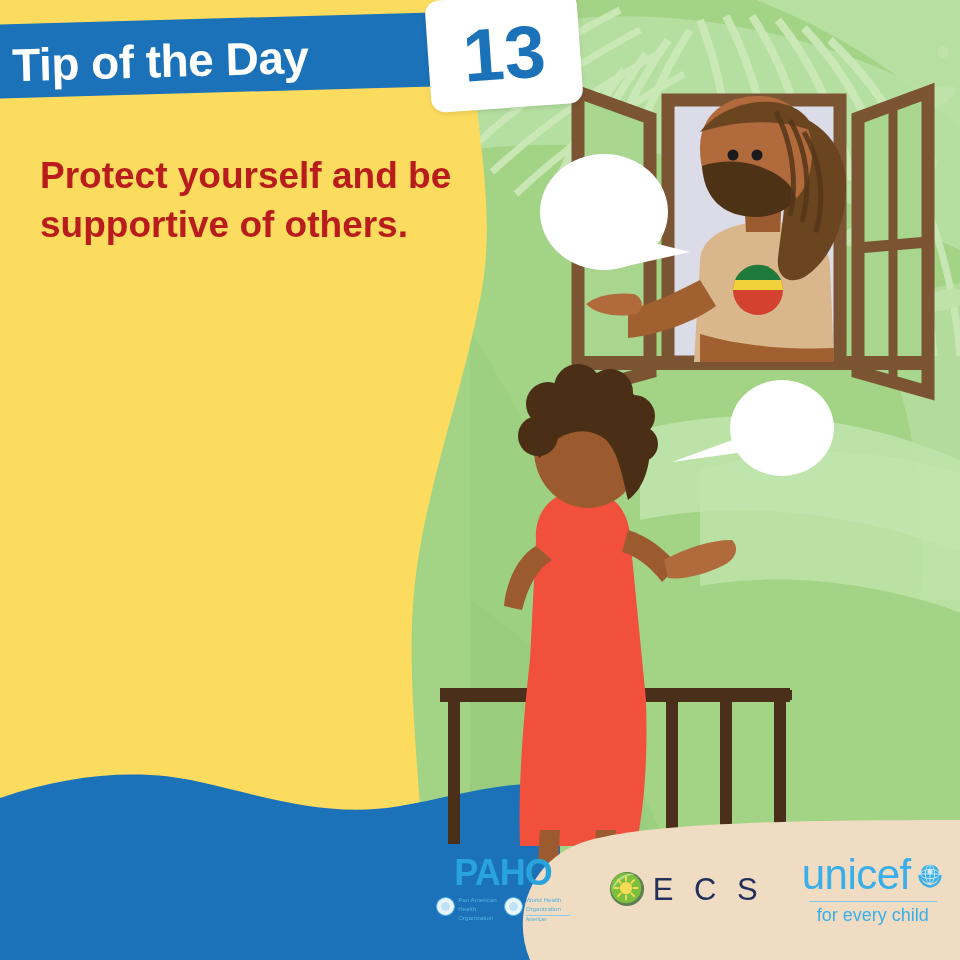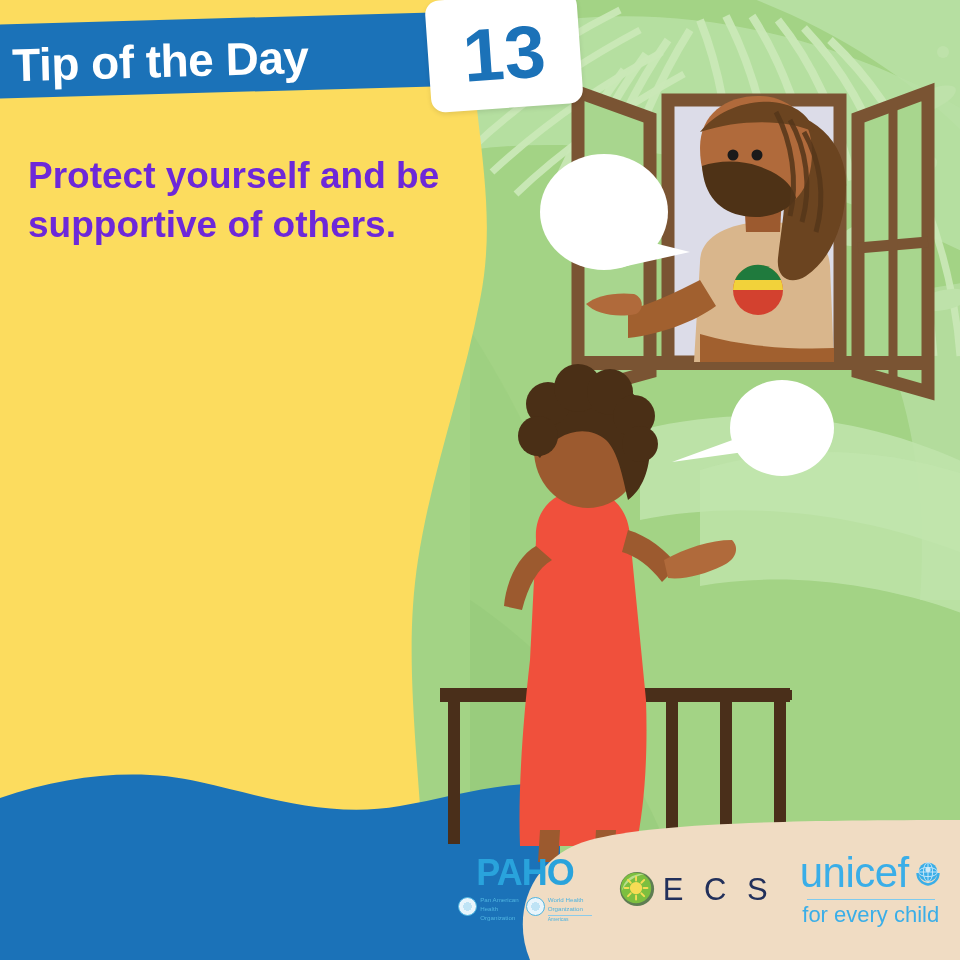--- a/index.html
+++ b/index.html
@@ -45,35 +45,35 @@
     display:flex;align-items:center;justify-content:center;
     box-shadow:0 2px 5px rgba(0,0,0,0.10);
   }
   .day-number{
     color:#1B72B8;font-size:74px;font-weight:bold;line-height:1;
     transform:translateY(2px);
   }
 
   
   .headline{
-    position:absolute;left:28px;top:152px;width:430px;
-    color:#6d28d9;font-size:37px;font-weight:bold;line-height:1.32;
+    position:absolute;left:40px;top:152px;width:430px;
+    color:#b91c1c;font-size:37px;font-weight:bold;line-height:1.32;
   }
   .body-copy{
     position:absolute;left:28px;top:352px;width:520px;
     color:#111111;font-size:27px;font-weight:bold;line-height:1.62;
   }
 
   
   .scene{position:absolute;inset:0;}
 
   
   .logo-bar{
-    position:absolute;right:0;bottom:0;width:520px;height:128px;
-    display:flex;align-items:center;justify-content:center;gap:26px;
+    position:absolute;right:10px;bottom:0;width:520px;height:128px;
+    display:flex;align-items:center;justify-content:center;gap:38px;
     padding-bottom:14px;box-sizing:border-box;
   }
   .logo{display:flex;flex-direction:column;align-items:center;}
 
   .paho-word{
     color:#29A3DC;font-size:36px;font-weight:bold;letter-spacing:-1px;
     line-height:1;font-family:"Liberation Sans",sans-serif;
   }
   .paho-sub{display:flex;gap:7px;margin-top:5px;align-items:flex-start;}
   .paho-unit{display:flex;gap:3px;align-items:flex-start;}
@@ -95,21 +95,21 @@
     color:#22305B;font-size:31px;letter-spacing:6px;
     font-family:Liberation Sans, sans-serif;line-height:1;
   }
 
   .unicef-top{display:flex;align-items:center;gap:5px;}
   .unicef-word{
     color:#3AAEE8;font-size:42px;line-height:1;
     font-family:"Liberation Sans",sans-serif;letter-spacing:-0.5px;
   }
   .unicef-rule{width:128px;height:1.5px;background:#7FCBEE;margin:5px 0 4px;}
-  .unicef-tag{color:#3AAEE8;font-size:22px;line-height:1;}
+  .unicef-tag{color:#3AAEE8;font-size:18px;line-height:1;}
 </style>
 </head>
 <body>
 
 <div class="poster">
 
   <div class="bg-green"></div>
 
   <svg class="leaf-layer" viewBox="0 0 960 960" preserveAspectRatio="none">
     <defs>

